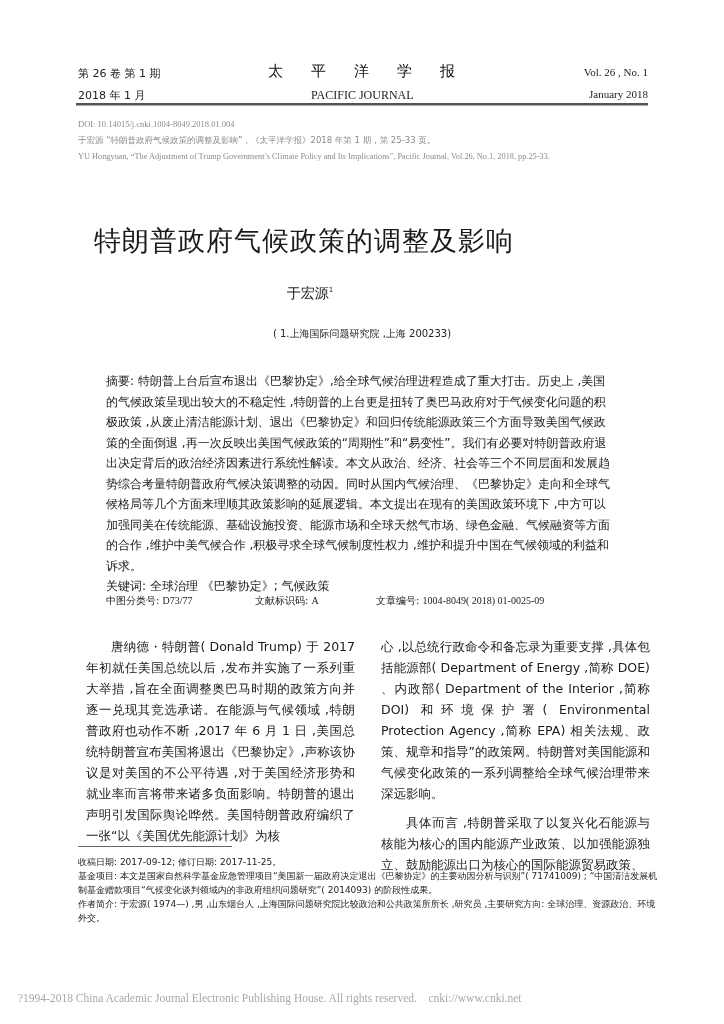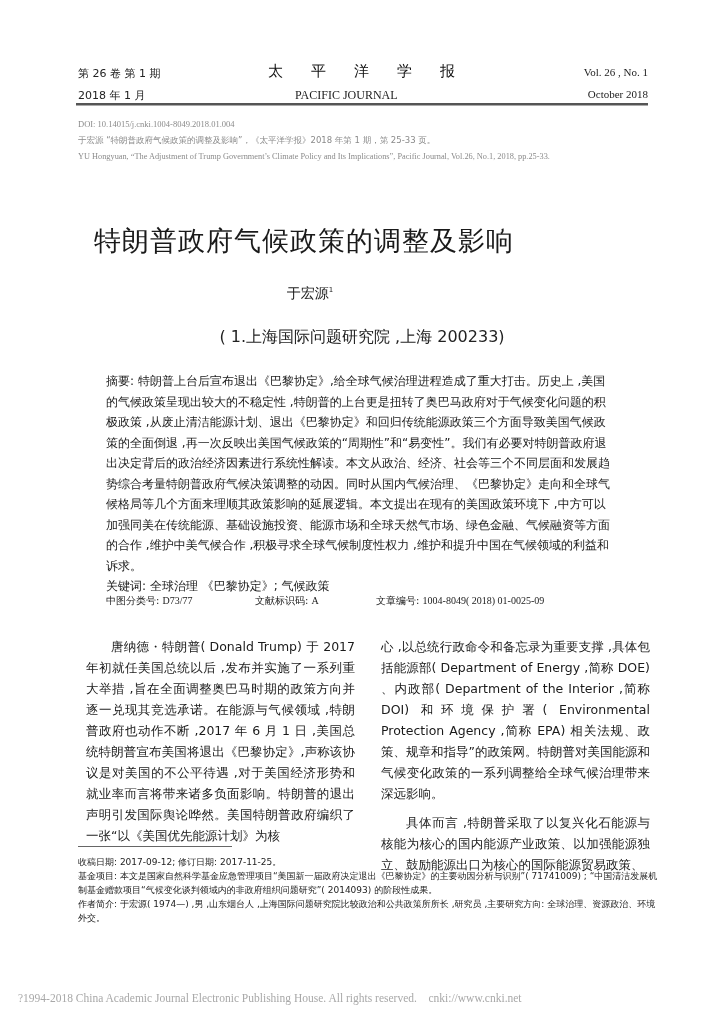--- a/index.html
+++ b/index.html
@@ -8,41 +8,41 @@
   .abs { position:absolute; white-space:nowrap; }
   .serif { font-family:"Liberation Serif", "DejaVu Serif", serif; }
   .hdr { font-size:11px; color:#222; }
   .hdr-cn-title { font-size:15px; letter-spacing:28px; color:#111; }
   .rule-top { position:absolute; left:76px; top:103px; width:572px; height:2px; background:#555; }
   .rule-top2 { position:absolute; left:76px; top:105px; width:572px; height:1px; background:#aaa; }
   .meta { font-size:8.5px; color:#8a8a8a; }
   .title { font-size:27px; color:#1a1a1a; letter-spacing:1px; left:0; width:608px; text-align:center; }
   .author { font-size:14px; left:0; width:620px; text-align:center; }
   .author sup { font-size:7px; }
-  .affil { font-size:16px; left:0; width:724px; text-align:center; color:#222; }
+  .affil { font-size:10px; left:0; width:724px; text-align:center; color:#222; }
   .abstract { position:absolute; left:106px; top:371px; width:510px; font-size:12px; line-height:20.5px; color:#1a1a1a; white-space:normal; }
   .abstract p { margin:0; }
   .clsline { position:absolute; top:594px; font-size:10px; }
   .col { position:absolute; top:628px; width:285px; font-size:12.5px; line-height:21px; white-space:normal; text-align:justify; }
   .col p { margin:8px; }
   .col .indent { text-indent:2em; }
   .fn-rule { position:absolute; left:78px; top:846px; width:154px; height:1px; background:#666; }
   .footnotes { position:absolute; left:78px; top:855px; width:580px; font-size:9px; line-height:14px; color:#222; white-space:normal; }
   .footnotes p { margin:0; }
   .copyright { position:absolute; left:18px; top:992px; font-size:11.5px; color:#a8a8a8; font-family:"Liberation Serif", serif; white-space:nowrap; }
 </style>
 </head>
 <body>
 
 <div class="abs hdr" style="left:78px;top:66px;">第 26 卷  第 1 期</div>
 <div class="abs hdr" style="left:78px;top:88px;">2018 年 1 月</div>
 <div class="abs hdr-cn-title" style="left:268px;top:62px;">太平洋学报</div>
-<div class="abs hdr serif" style="left:295px;top:88px;font-size:12px;">PACIFIC JOURNAL</div>
+<div class="abs hdr serif" style="left:311px;top:88px;font-size:12px;">PACIFIC JOURNAL</div>
 <div class="abs hdr serif" style="right:76px;top:66px;">Vol. 26 , No. 1</div>
-<div class="abs hdr serif" style="right:76px;top:88px;">October 2018</div>
+<div class="abs hdr serif" style="right:76px;top:88px;">January 2018</div>
 <div class="rule-top"></div>
 <div class="rule-top2"></div>
 
 <div class="abs meta serif" style="left:78px;top:119px;">DOI: 10.14015/j.cnki.1004-8049.2018.01.004</div>
 <div class="abs meta" style="left:78px;top:135px;">于宏源 “特朗普政府气候政策的调整及影响”，《太平洋学报》2018 年第 1 期，第 25-33 页。</div>
 <div class="abs meta serif" style="left:78px;top:152px;font-size:8.3px;">YU Hongyuan, “The Adjustment of Trump Government’s Climate Policy and Its Implications”, Pacific Journal, Vol.26, No.1, 2018, pp.25-33.</div>
 
 <div class="abs title" style="top:223px;">特朗普政府气候政策的调整及影响</div>
 <div class="abs author" style="top:285px;"><span>于宏源</span><sup>1</sup></div>
 <div class="abs affil" style="top:327px;">( 1.上海国际问题研究院 ,上海 200233)</div>

